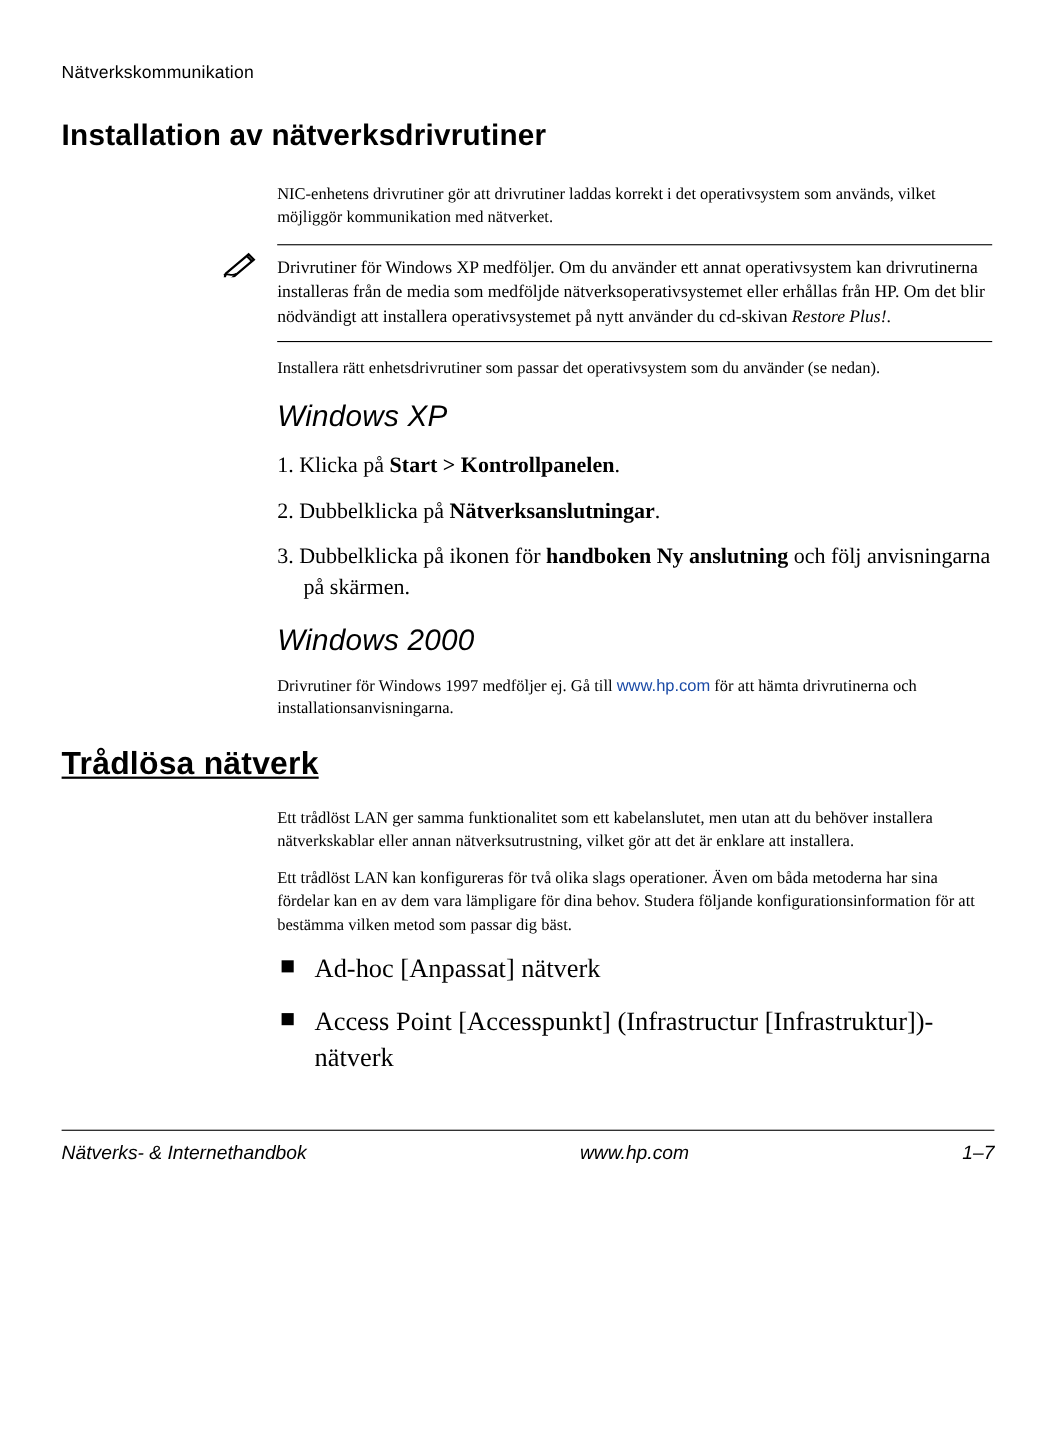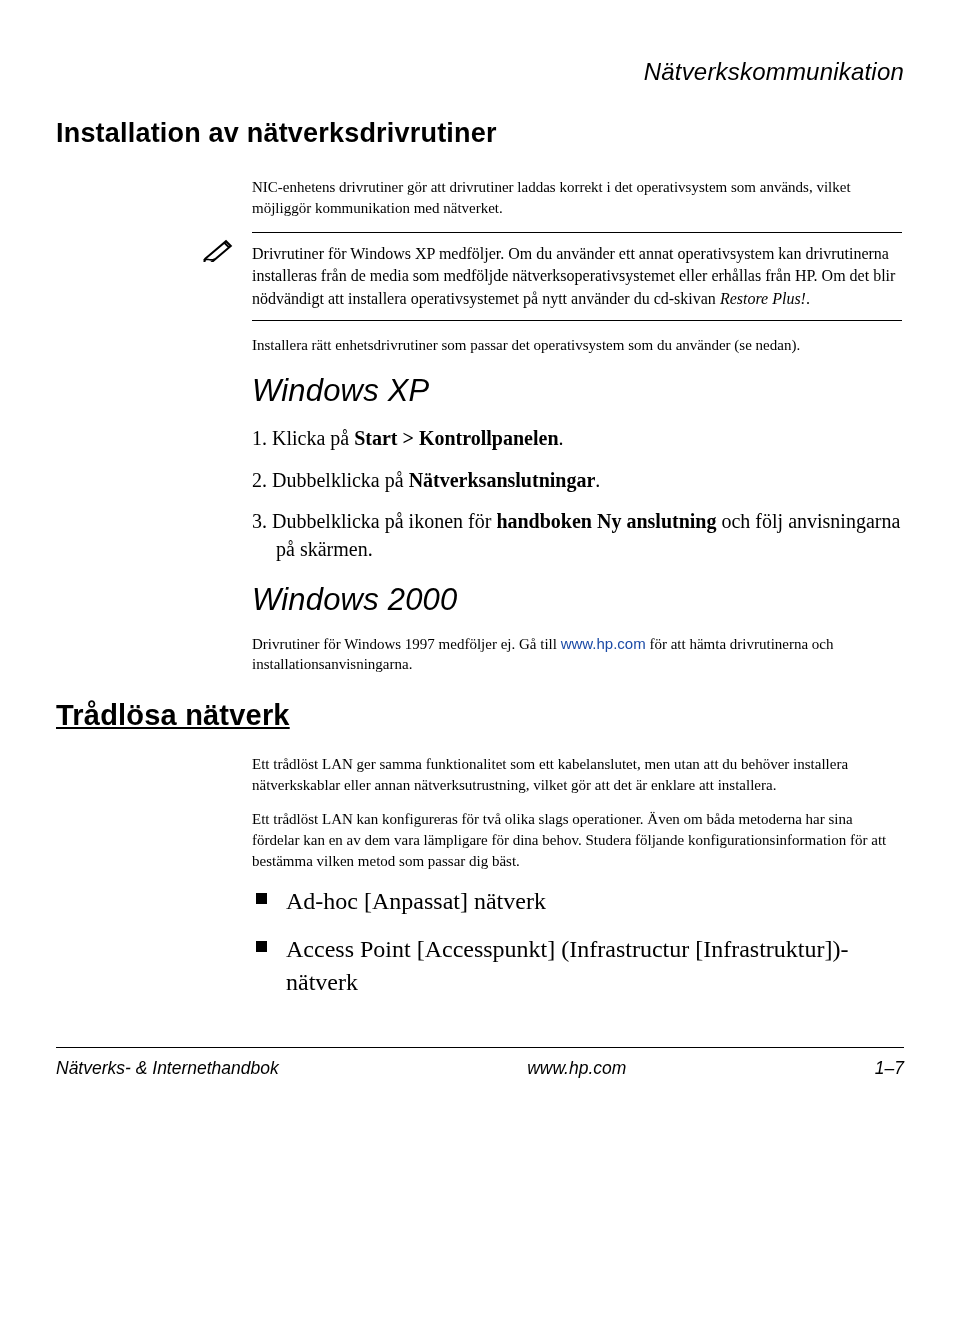--- a/index.html
+++ b/index.html
@@ -1,28 +1,28 @@
 <!DOCTYPE html>
 <html><head>
 <meta charset="utf-8">
 <style>
   * { box-sizing: border-box; margin: 0; padding: 0; }
   html, body { width: 960px; background: #fff; }
   body { font-family: Georgia, 'Times New Roman', serif; color: #000; padding: 58px 56px 30px 56px; }
-  .running-header { font-family: 'Trebuchet MS', Verdana, "Segoe UI", Arial, sans-serif; font-style: italic; font-size: 24px; text-align: right; margin-bottom: 32px; letter-spacing: 0.2px; }
+  .running-header { font-family: 'Trebuchet MS', Verdana, "Segoe UI", Arial, sans-serif; font-size: 16px; margin-bottom: 32px; letter-spacing: 0.2px; }
   h1 { font-family: 'Trebuchet MS', Verdana, "Segoe UI", Arial, sans-serif; font-weight: 700; font-size: 27px; letter-spacing: 0.2px; margin-bottom: 28px; }
   .content { margin-left: 196px; margin-right: 2px; }
   p.body { font-size: 15px; line-height: 1.38; margin-bottom: 14px; }
   .note-block { position: relative; margin-bottom: 14px; }
   .note-icon { position: absolute; left: -50px; top: 6px; }
   .note-icon svg { width: 32px; height: 24px; }
   .note-rule { border: none; border-top: 1px solid #000; margin: 0; }
   .note-text { font-size: 16px; line-height: 1.38; padding: 10px 0; }
   .note-text .ital { font-style: italic; }
-  h3 { font-family: 'Trebuchet MS', Verdana, "Segoe UI", Arial, sans-serif; font-style: italic; font-weight: 400; font-size: 31px; margin-top: 18px; margin-bottom: 16px; letter-spacing: 0.2px; }
+  h3 { font-family: 'Trebuchet MS', Verdana, "Segoe UI", Arial, sans-serif; font-style: italic; font-weight: 400; font-size: 27px; margin-top: 18px; margin-bottom: 16px; letter-spacing: 0.2px; }
   ol { list-style: none; margin-bottom: 10px; }
   ol li { font-size: 20px; line-height: 1.38; margin-bottom: 14px; padding-left: 24px; text-indent: -24px; }
   .link { font-family: 'Trebuchet MS', Verdana, "Segoe UI", Arial, sans-serif; color: #1a4aa6; }
   h2 { font-family: 'Trebuchet MS', Verdana, "Segoe UI", Arial, sans-serif; font-weight: 700; font-size: 29px; letter-spacing: 0.2px; margin-top: 24px; margin-bottom: 22px; text-decoration: underline; }
   .bullets { list-style: none; margin-top: 14px; }
   .bullets li { font-size: 24px; line-height: 1.38; margin-bottom: 14px; padding-left: 34px; position: relative; }
   .bullets li::before { content: ""; position: absolute; left: 4px; top: 8px; width: 11px; height: 11px; background: #000; }
   .footer { position: relative; margin-top: 48px; }
   .footer-rule { border: none; border-top: 1.5px solid #000; margin-bottom: 10px; }
   .footer-row { display: flex; justify-content: space-between; font-family: 'Trebuchet MS', Verdana, "Segoe UI", Arial, sans-serif; font-style: italic; font-size: 17.5px; align-items: flex-end; }

